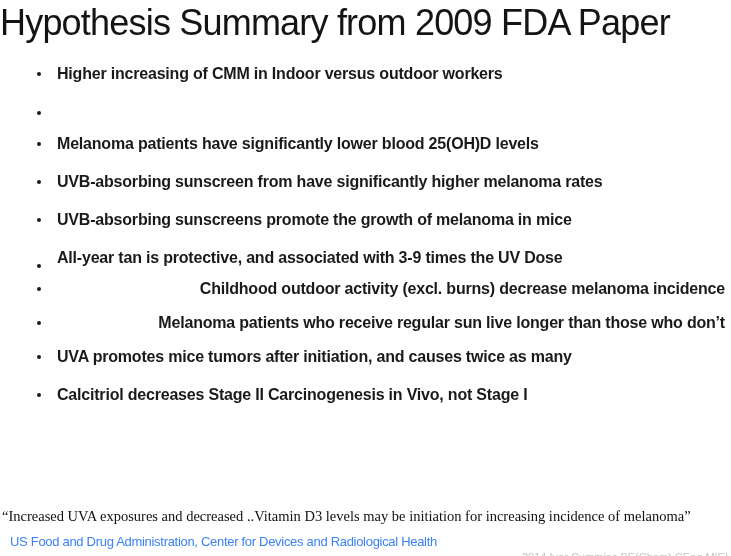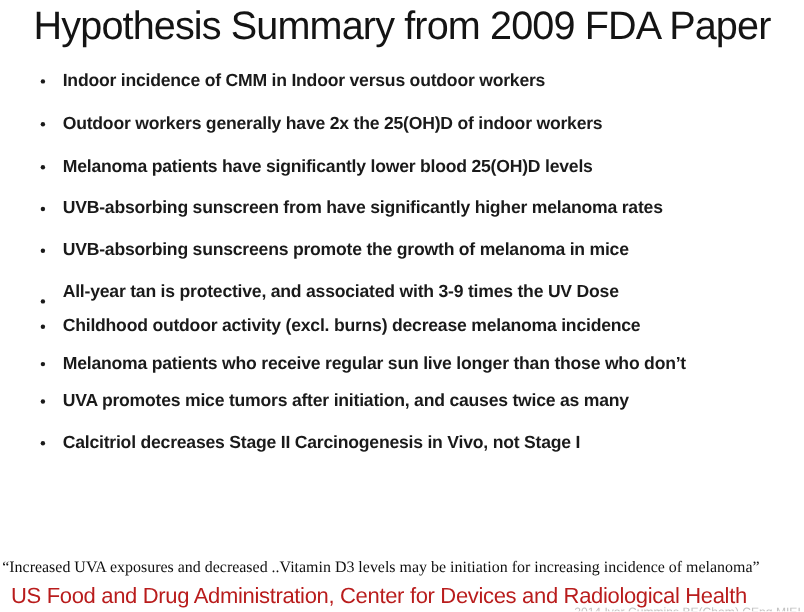--- a/index.html
+++ b/index.html
@@ -14,21 +14,21 @@
     background: #ffffff;
     overflow: hidden;
     font-family: "Liberation Sans", sans-serif;
   }
   .title {
     position: absolute;
     top: 0;
     left: 0;
     width: 100%;
     margin: 0;
-    text-align: center;
+    text-align: left;
     font-size: 36px;
     line-height: 46px;
     font-weight: 400;
     letter-spacing: -0.8px;
     color: #141414;
   }
   .bullets {
     position: absolute;
     top: 64px;
     left: 37px;
@@ -39,21 +39,21 @@
   }
   .bullets li {
     display: flex;
     align-items: flex-start;
     margin-bottom: 18px;
   }
   .bullets li:nth-child(1),
   .bullets li:nth-child(2) { margin-bottom: 19px; }
   .bullets li:nth-child(6) { margin-bottom: 11px; align-items: flex-end; }
   .bullets li:nth-child(7),
-  .bullets li:nth-child(8) { margin-bottom: 14px; }
+  .bullets li:nth-child(8) { margin-bottom: 14px; justify-content: space-between; }
   .bullets li:nth-child(9) { }
   .bullets li:nth-child(10) { margin-bottom: 17px; }
   .dot {
     flex: 0 0 auto;
     width: 4px;
     height: 4px;
     border-radius: 50%;
     background: #1a1a1a;
     margin: 8px 16px 0 0;
   }
@@ -79,25 +79,25 @@
     position: absolute;
     top: 532px;
     left: 10px;
     right: 3px;
     height: 20px;
   }
   .source {
     position: absolute;
     left: 0;
     top: 0;
-    font-size: 20px;
+    font-size: 13px;
     line-height: 20px;
     letter-spacing: -0.3px;
     font-weight: 400;
-    color: #b91c1c;
+    color: #3b82f6;
     white-space: nowrap;
   }
   .credit {
     position: absolute;
     right: 0;
     top: 17px;
     font-size: 11px;
     line-height: 17px;
     color: #c2c2c2;
     white-space: nowrap;
@@ -106,25 +106,24 @@
 </head>
 <body>
 
 <div class="slide">
 
   <h1 class="title">Hypothesis Summary from 2009 FDA Paper</h1>
 
   <ul class="bullets">
     <li>
       <span class="dot"></span>
-      <span class="btxt">Indoor incidence of CMM in Indoor versus outdoor workers</span>
+      <span class="btxt">Higher increasing of CMM in Indoor versus outdoor workers</span>
     </li>
     <li>
       <span class="dot"></span>
-      <span class="btxt">Outdoor workers generally have 2x the 25(OH)D of indoor workers</span>
     </li>
     <li>
       <span class="dot"></span>
       <span class="btxt">Melanoma patients have significantly lower blood 25(OH)D levels</span>
     </li>
     <li>
       <span class="dot"></span>
       <span class="btxt">UVB-absorbing sunscreen from have significantly higher melanoma rates</span>
     </li>
     <li>

